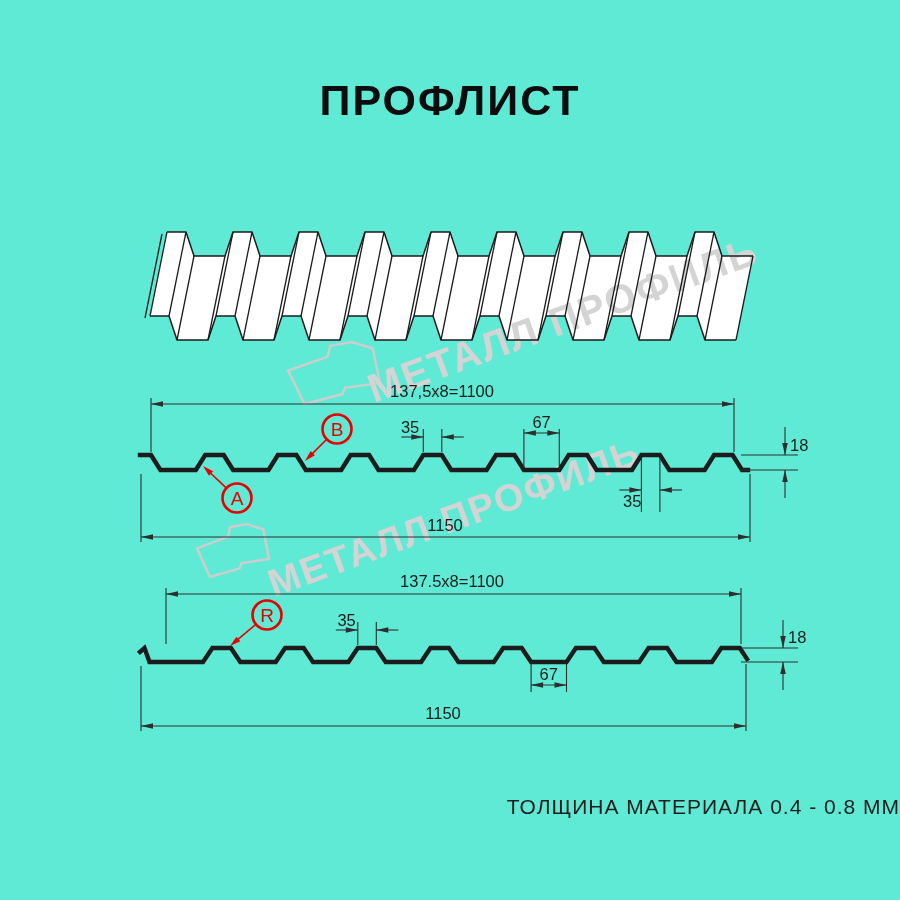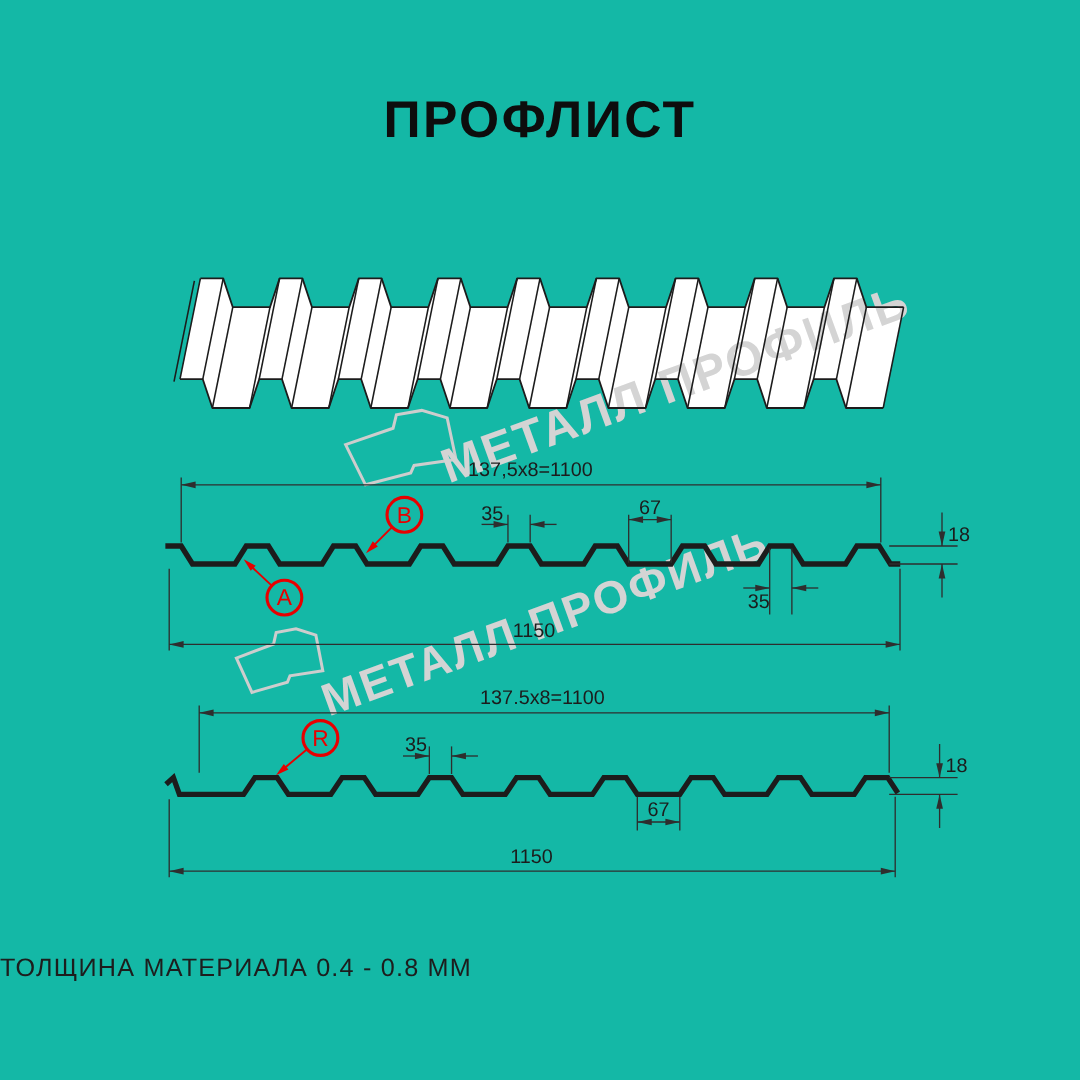--- a/index.html
+++ b/index.html
@@ -1,22 +1,22 @@
 <!DOCTYPE html>
 <html><head>
 <meta charset="utf-8">
 <style>
   html,body{margin:0;padding:0;background:#ffffff;}
-  .page{position:relative;width:900px;height:900px;background:#14b8a6;overflow:hidden;
+  .page{position:relative;width:900px;height:900px;background:#5eead4;overflow:hidden;
         font-family:"Liberation Sans", sans-serif;}
   .title{position:absolute;top:76px;left:0;width:100%;text-align:center;
          font-size:43px;font-weight:bold;letter-spacing:2px;color:#0d0d0d;}
   .subtitle{position:absolute;top:128px;left:0;width:100%;text-align:center;
          font-size:21px;font-weight:500;letter-spacing:1px;color:#111;}
-  .footer{position:absolute;top:795px;left:0;width:100%;text-align:left;
+  .footer{position:absolute;top:795px;left:0;width:100%;text-align:right;
          font-size:21px;font-weight:500;letter-spacing:1px;color:#1d1d1d;}
   svg{position:absolute;top:0;left:0;}
 </style>
 </head>
 <body>
 
 <div class="page">
   <div class="title">ПРОФЛИСТ</div>
   <svg id="drawing" width="900" height="900" viewBox="0 0 900 900">
       <g>

